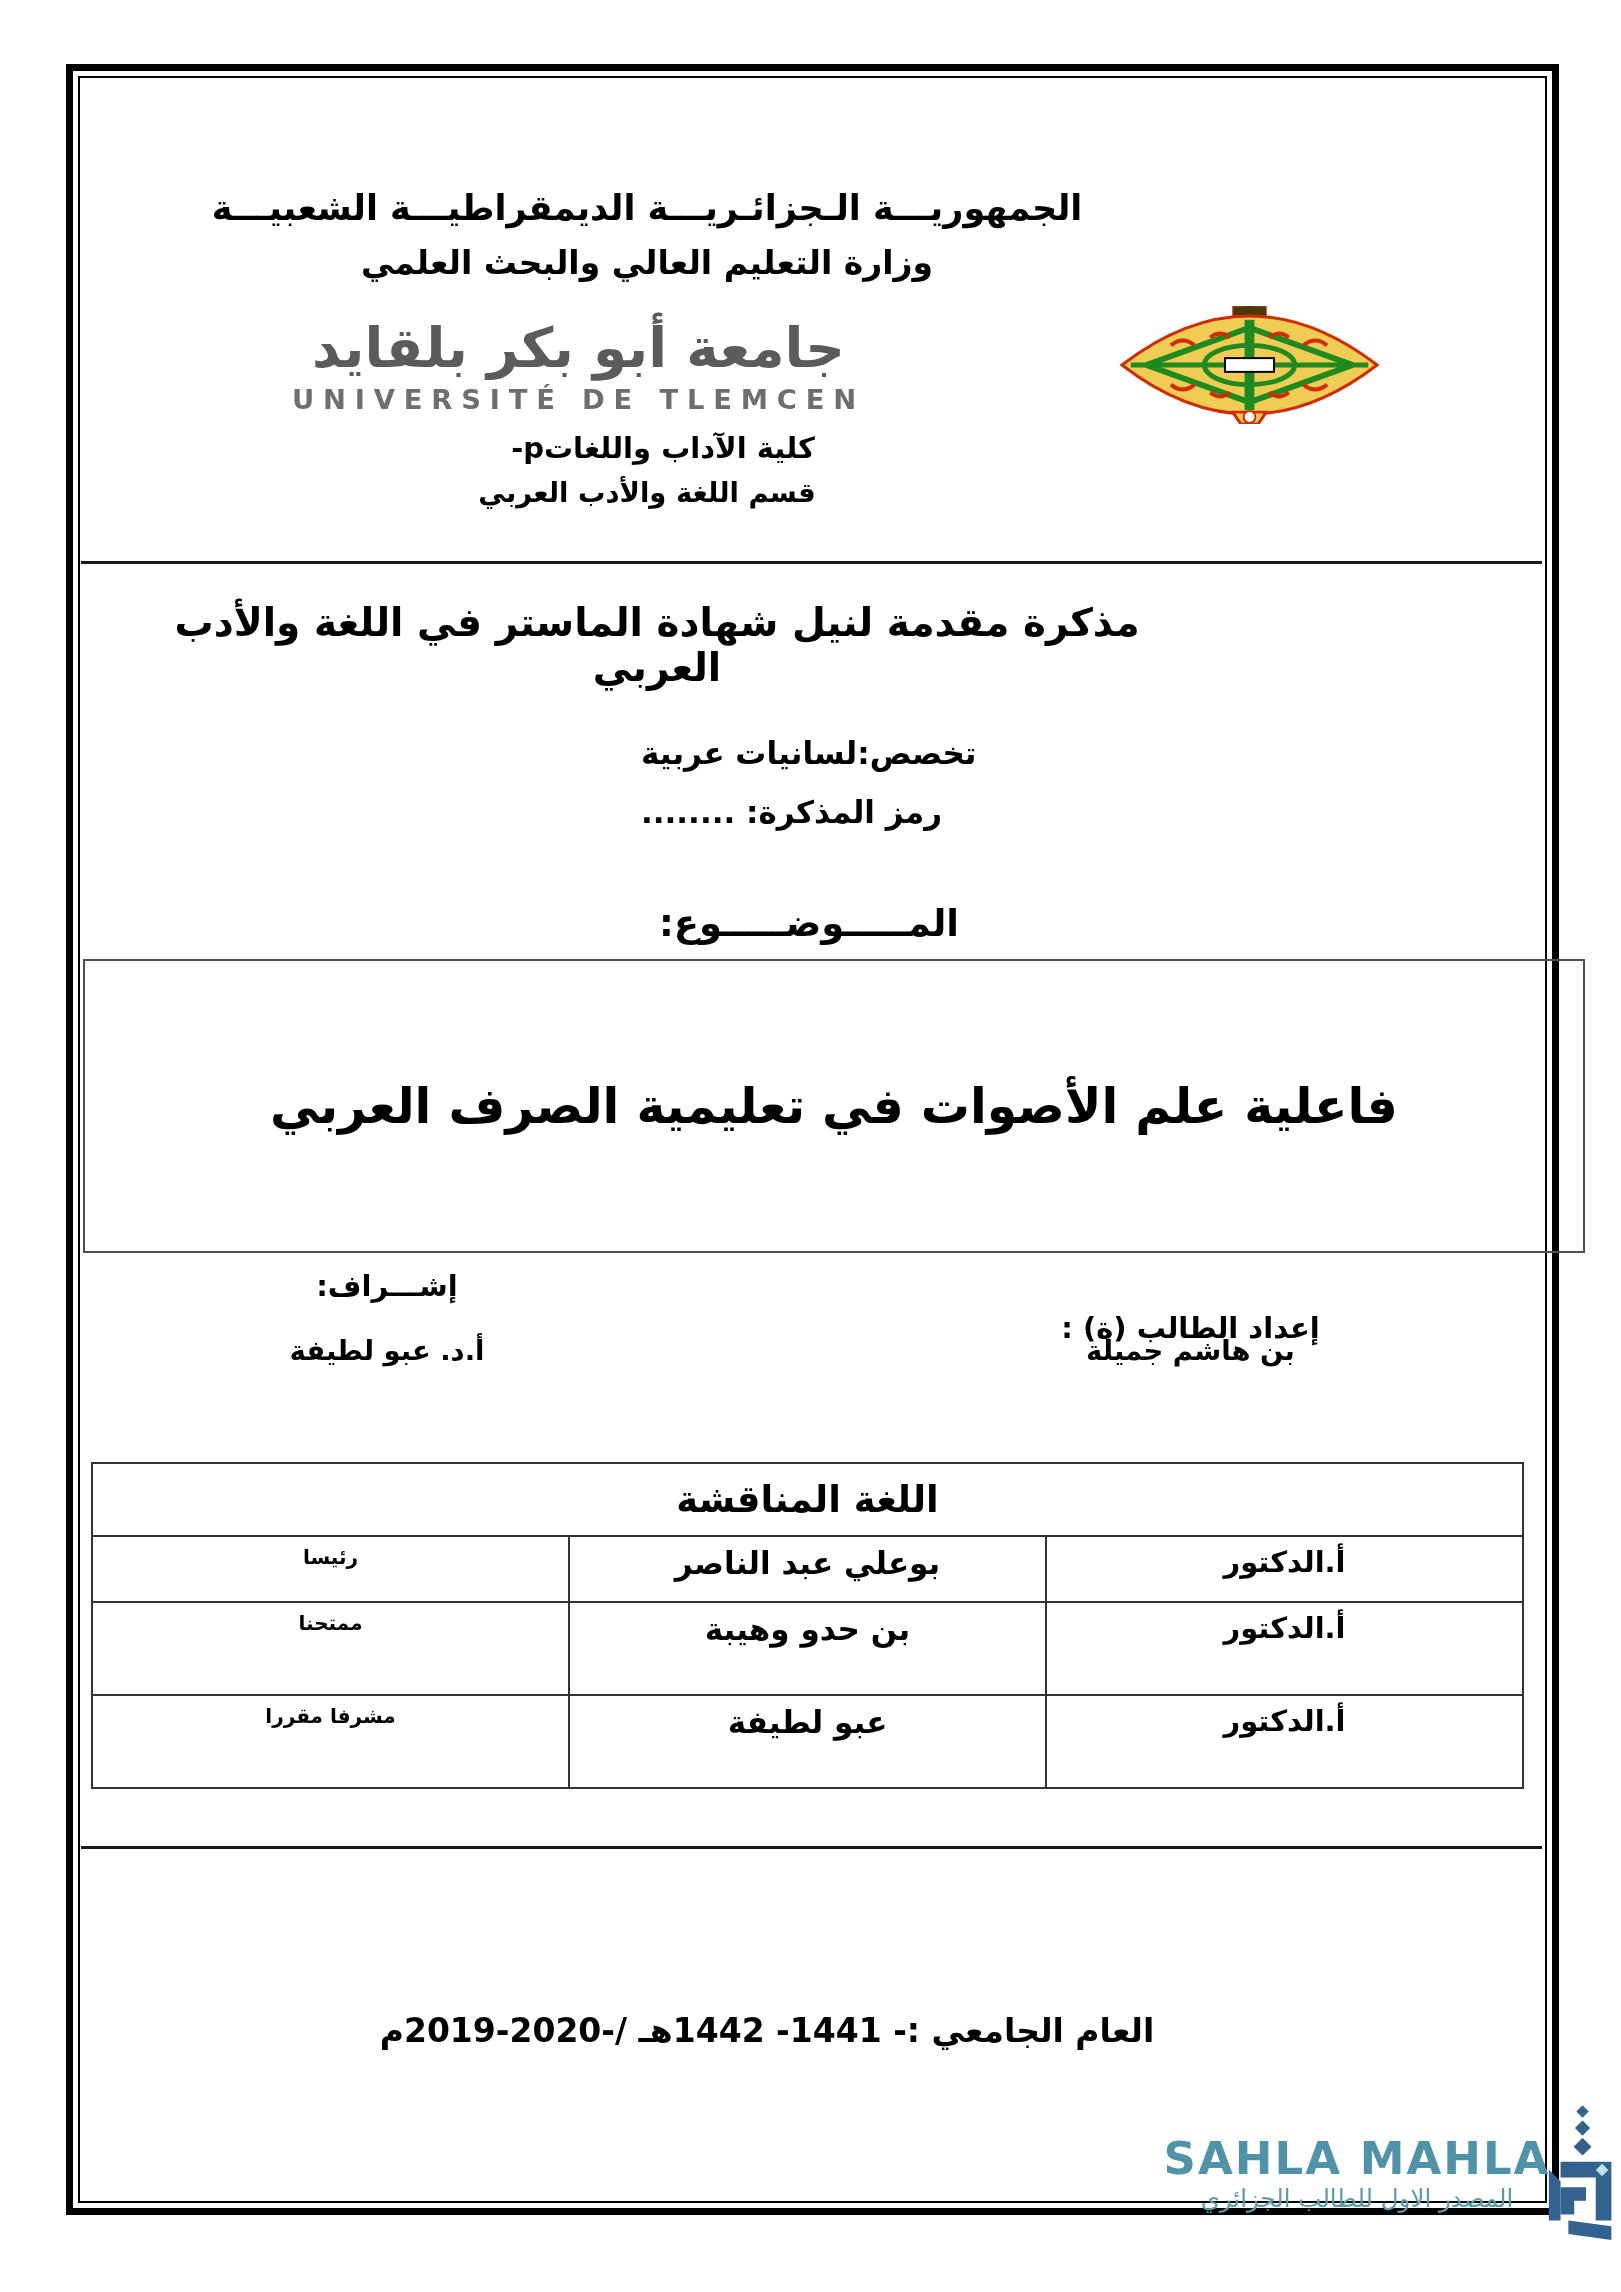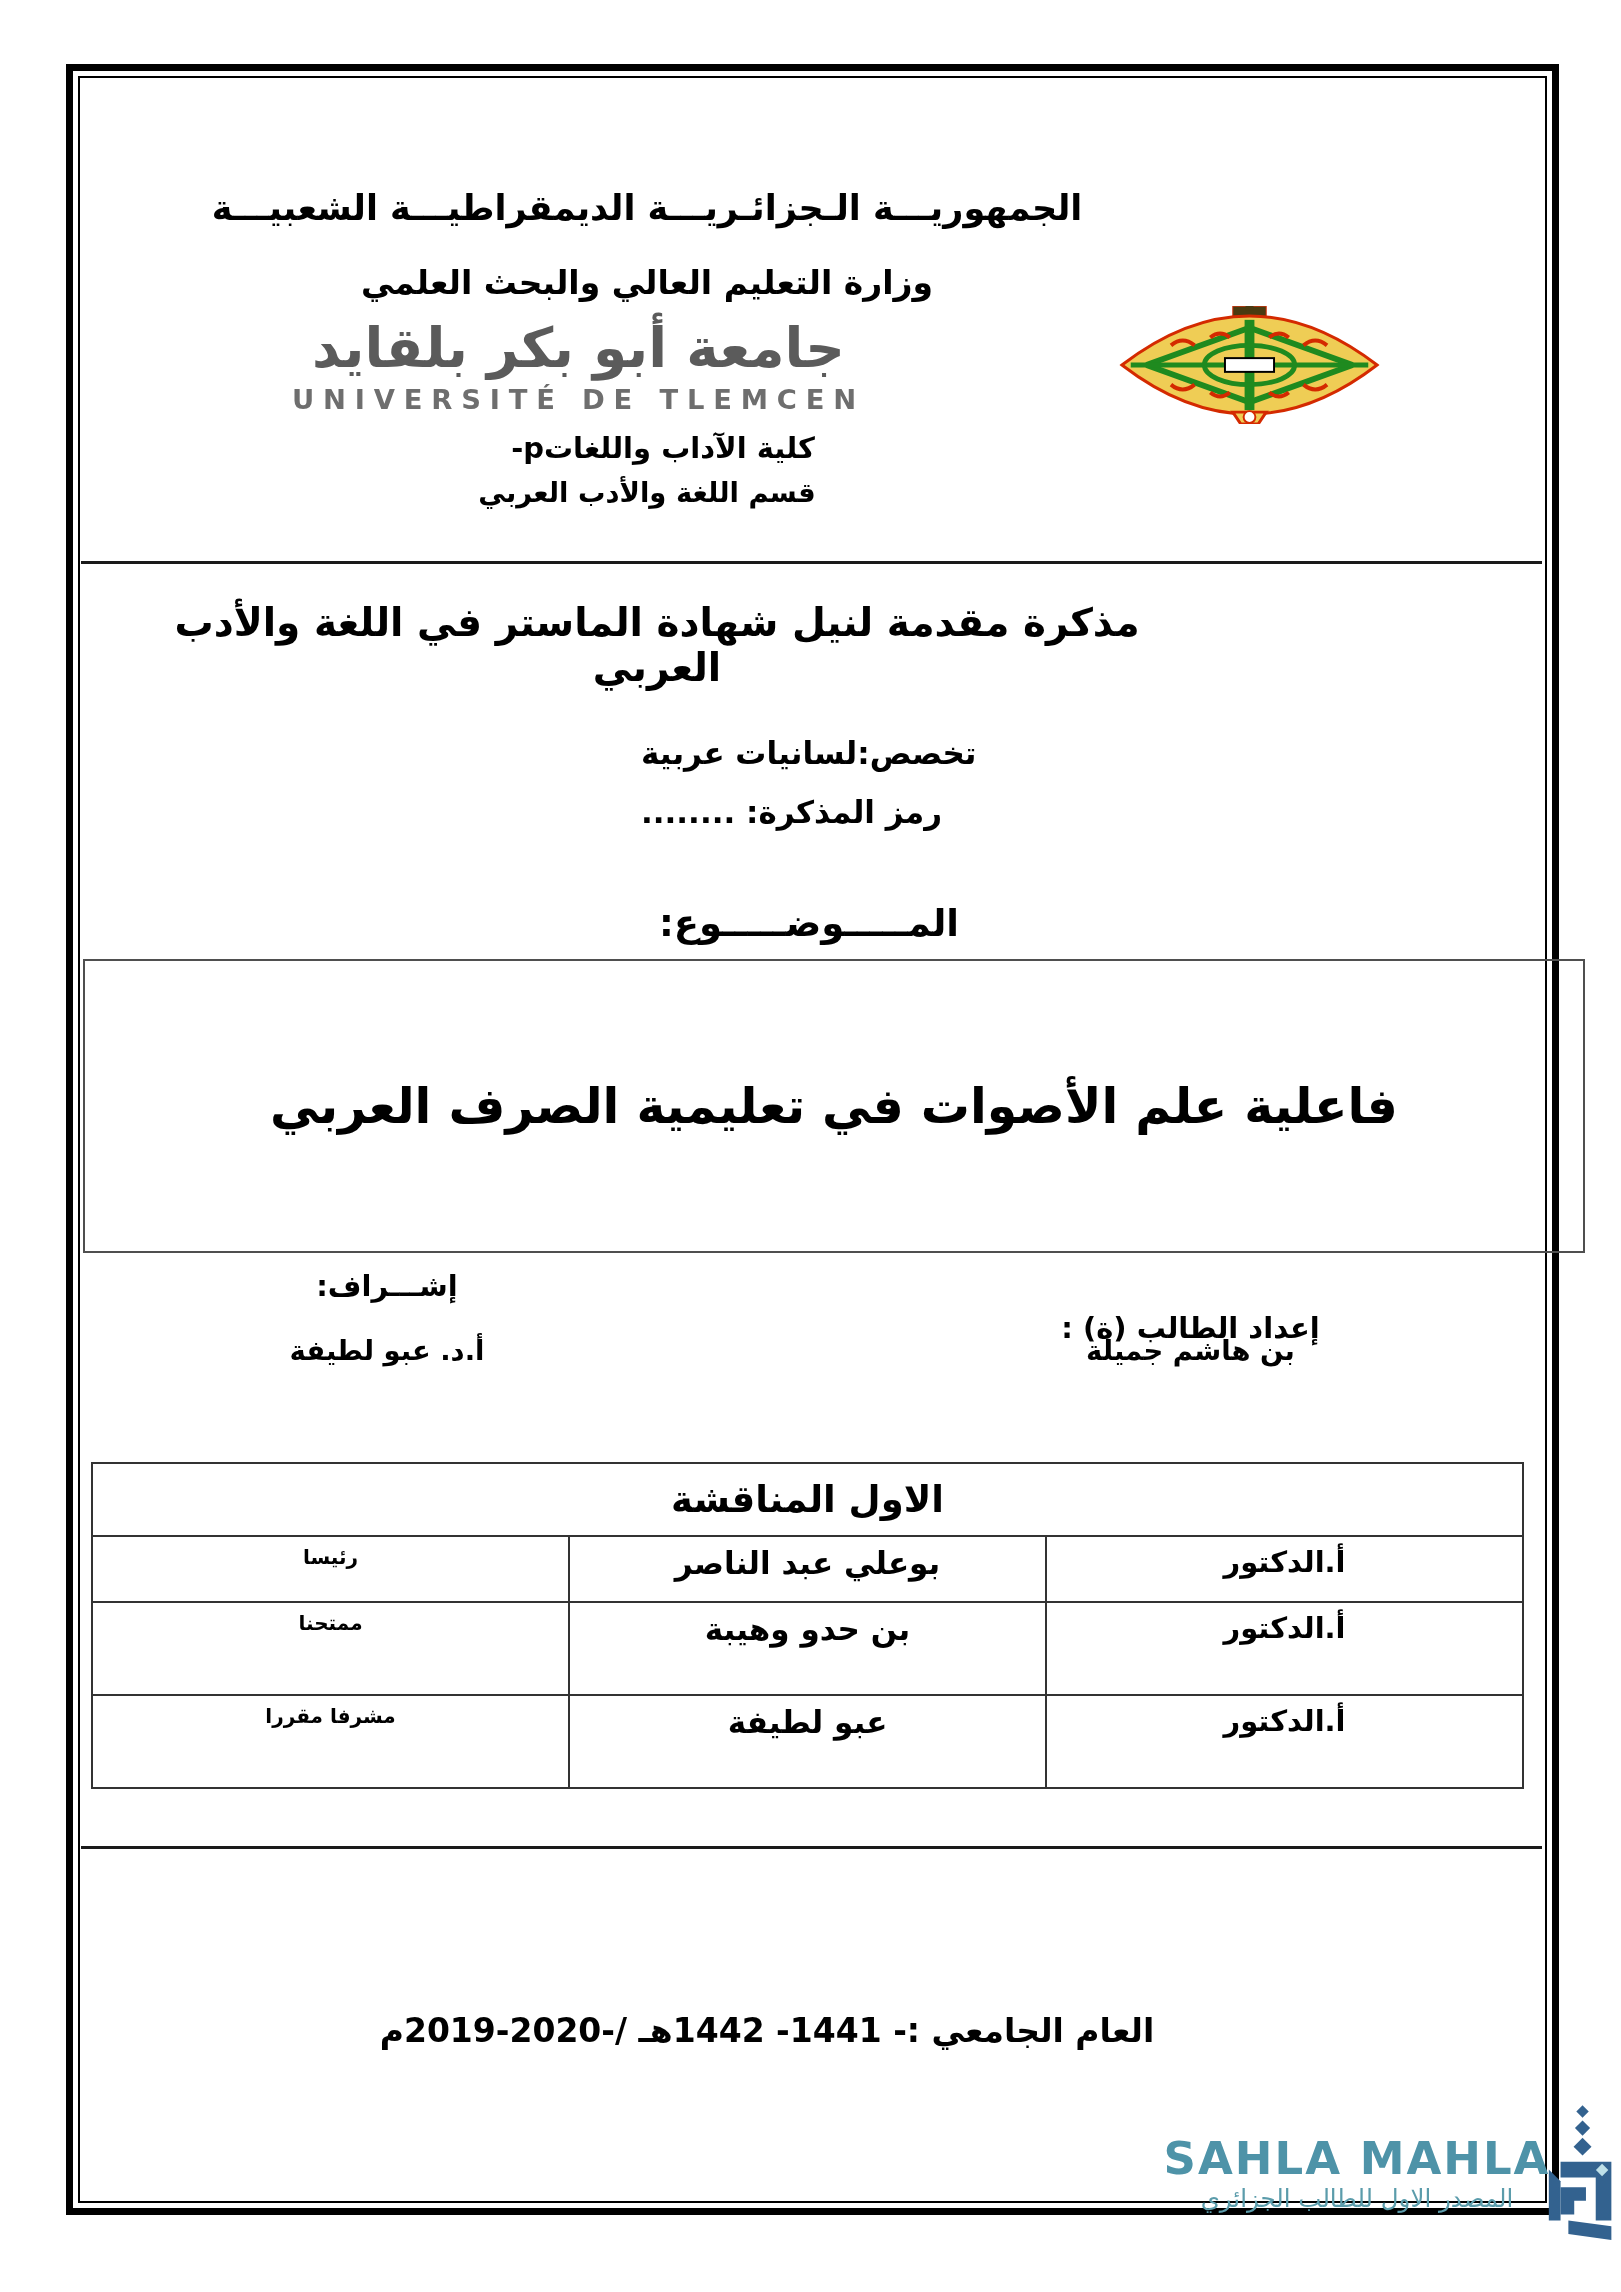--- a/index.html
+++ b/index.html
@@ -18,21 +18,21 @@
     border:7.8px solid #000;box-sizing:border-box;
   }
   .frame-inner{
     position:absolute;inset:4.9px;border:2.9px solid #000;
   }
 
   .divider{height:2.9px;background:#1a1a1a;}
 
   
   .republic{left:157px;top:188px;width:980px;font-size:35px;letter-spacing:1px;}
-  .ministry{left:157px;top:243px;width:980px;font-size:33px;margin-top:20px;}
+  .ministry{left:157px;top:243px;width:980px;font-size:33px;}
   .logo-ar{left:167px;top:316px;width:823px;font-size:55px;color:#5b5b5b;}
   .logo-latin{left:167px;top:384px;width:823px;font-size:27.4px;color:#6e6e6e;letter-spacing:8.8px;font-weight:bold;}
   .faculty{left:173px;top:431px;width:980px;font-size:29px;}
   .department{left:157px;top:477px;width:980px;font-size:27.4px;}
 
   .emblem{left:1117px;top:306px;width:265px;height:118px;}
 
   
   .thesis{left:118px;top:600px;width:1078px;font-size:39px;}
   .specialty{left:641px;top:735px;width:804px;font-size:31px;text-align:left;}
@@ -112,21 +112,21 @@
 </div>
 
 <div class="abs prepared-label center bold rtl">إعداد الطالب (ة) :</div>
 <div class="abs supervision-label center bold rtl">إشـــراف:</div>
 <div class="abs student-name center bold rtl">بن هاشم جميلة</div>
 <div class="abs supervisor-name center bold rtl">أ.د. عبو لطيفة</div>
 
 <table class="abs committee">
   <tbody>
       <tr>
-    <th colspan="3" class="rtl">الاول المناقشة</th>
+    <th colspan="3" class="rtl">اللغة المناقشة</th>
   </tr>
   <tr class="row-1">
     <td class="col-degree rtl">أ.الدكتور</td>
     <td class="col-name rtl">بوعلي عبد الناصر</td>
     <td class="col-role rtl">رئيسا</td>
   </tr>
   <tr class="row-2">
     <td class="col-degree rtl">أ.الدكتور</td>
     <td class="col-name rtl">بن حدو وهيبة</td>
     <td class="col-role rtl">ممتحنا</td>

